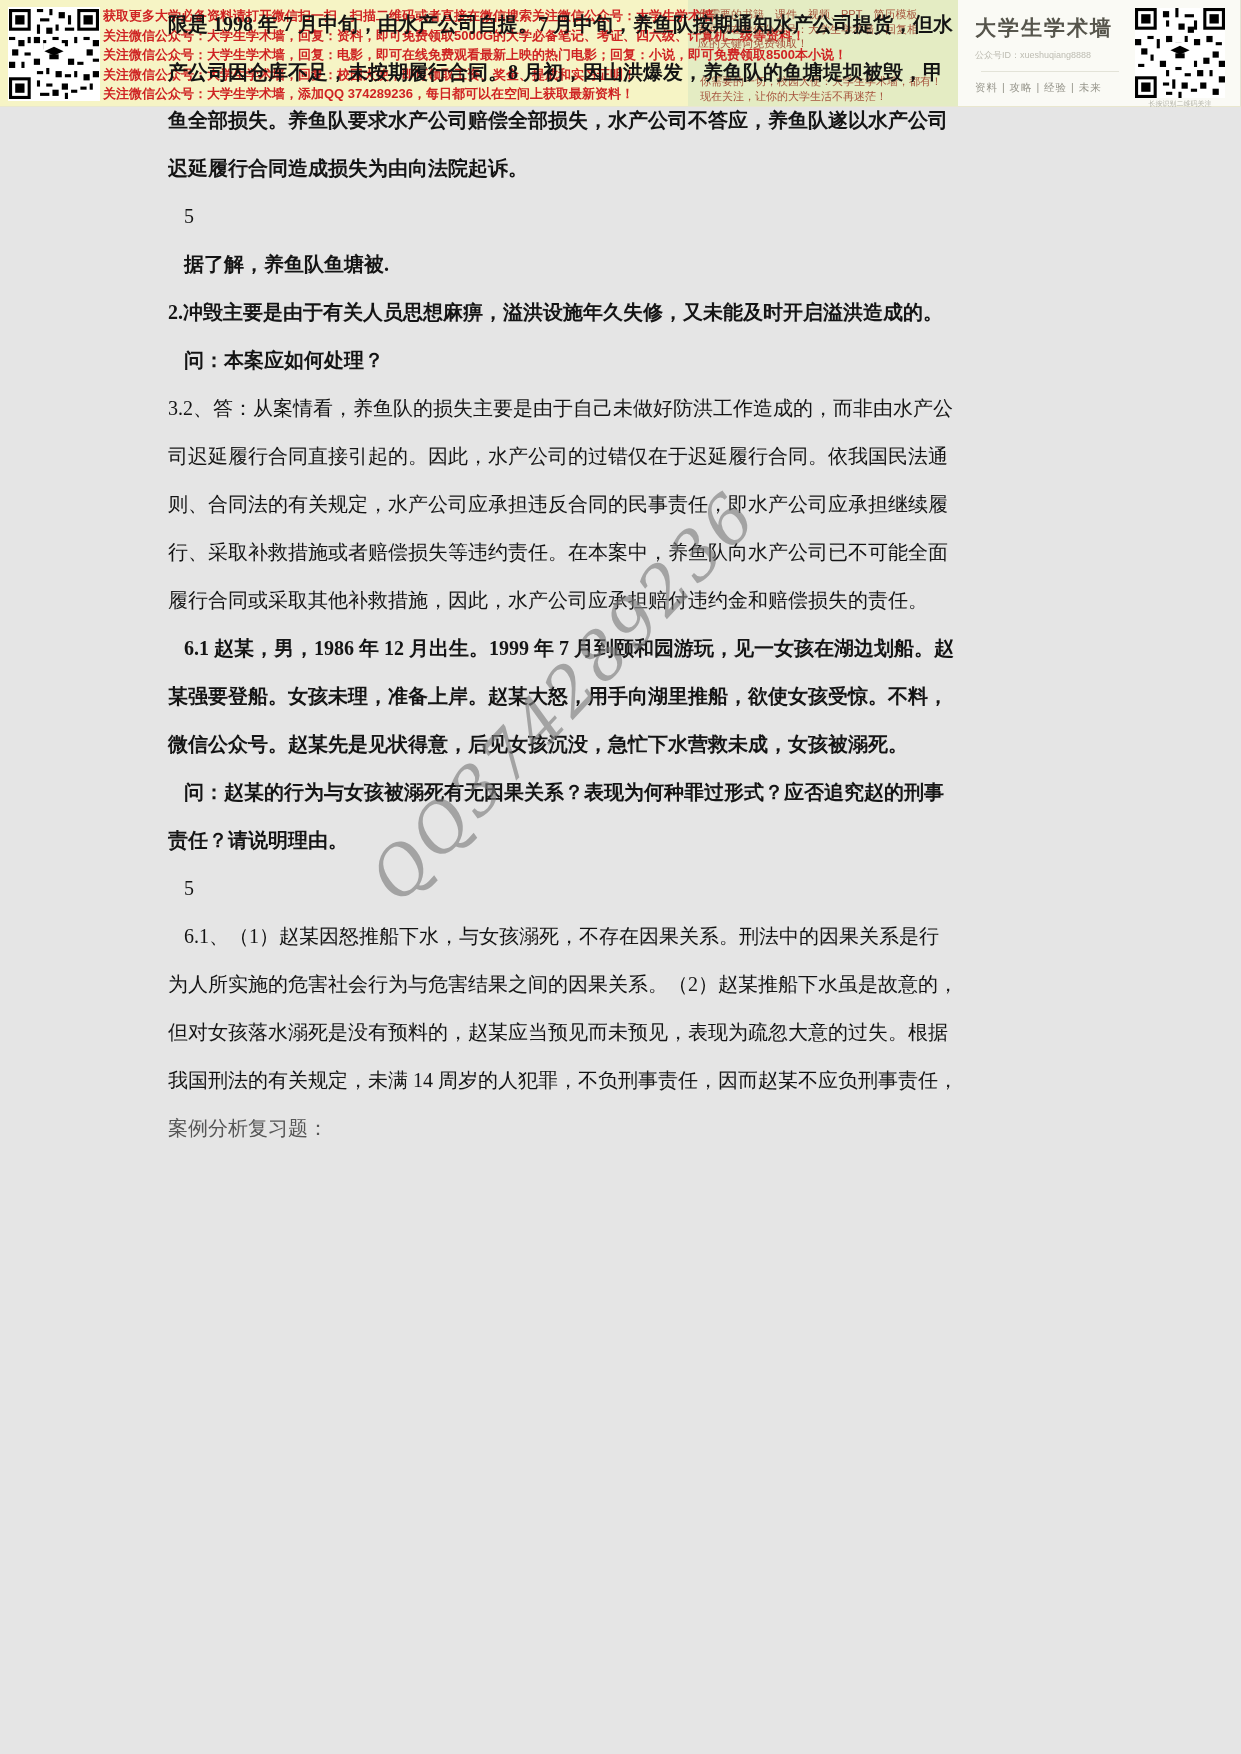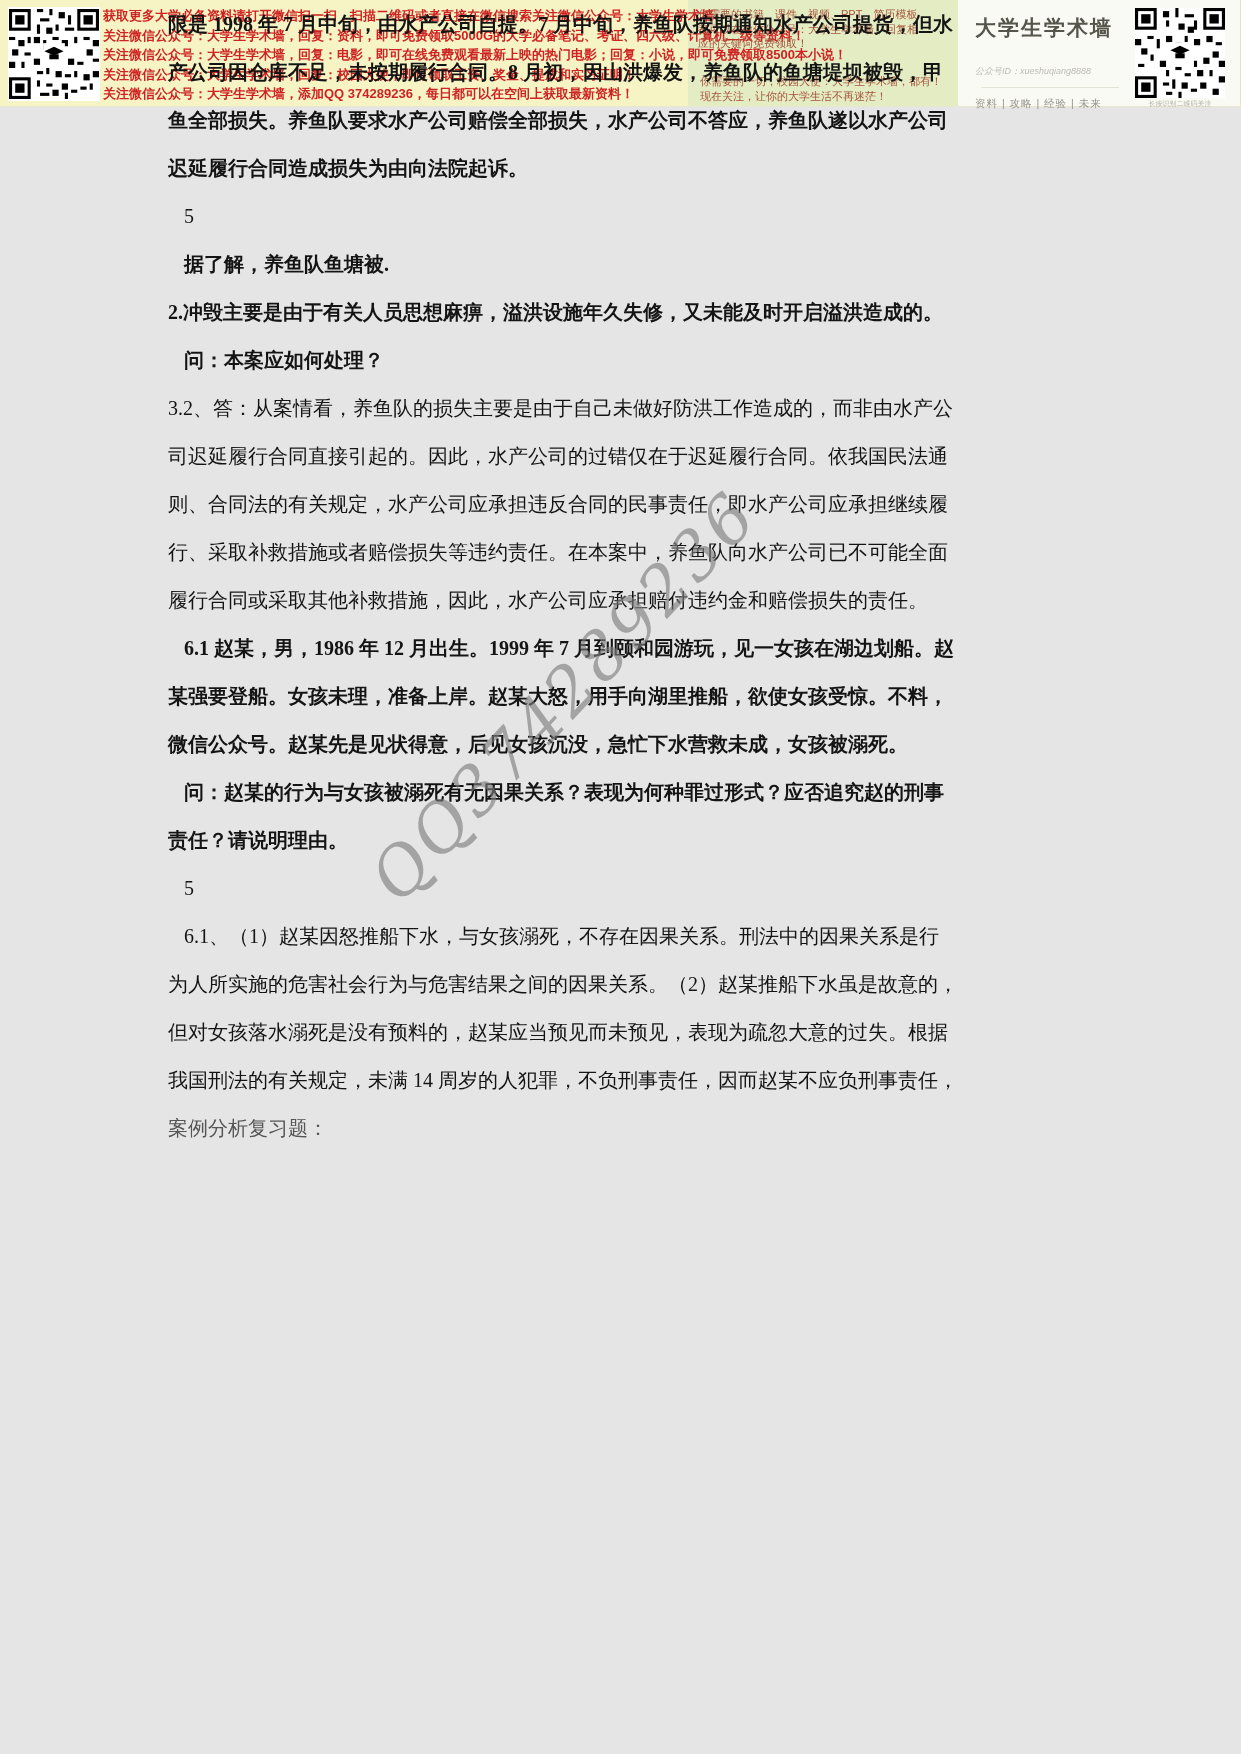--- a/index.html
+++ b/index.html
@@ -15,21 +15,21 @@
   .qr-right{left:1135px;top:8px;width:90px;height:90px;}
   .qr svg{width:100%;height:100%;display:block;}
   .promo{position:absolute;left:103px;top:6px;width:740px;font-family:"Liberation Sans","DejaVu Sans",sans-serif;}
   .promo .pl{font-size:13px;line-height:19.5px;font-weight:700;color:#cf2323;white-space:nowrap;}
   .gnote{position:absolute;font-family:"Liberation Sans","DejaVu Sans",sans-serif;font-size:11px;line-height:14.5px;color:#a6543d;}
   .gnote-top{left:698px;top:7px;width:230px;}
   .gnote-bottom{left:700px;top:74px;width:300px;}
   .gnote div{white-space:nowrap;}
   .card-left{position:absolute;left:975px;top:14px;width:150px;text-align:left;font-family:"Liberation Sans","DejaVu Sans",sans-serif;}
   .card-title{font-size:21px;font-weight:700;color:#56554c;letter-spacing:2px;white-space:nowrap;}
-  .card-sub{margin-top:23px;font-size:9px;color:#bdbcb2;white-space:nowrap;font-style:italic;}
+  .card-sub{margin-top:7px;font-size:9px;color:#bdbcb2;white-space:nowrap;}
   .card-div{margin:9px 6px 0 6px;border-top:1px solid #e3e3d8;}
   .card-links{margin-top:9px;font-size:10.5px;color:#96958b;letter-spacing:1px;white-space:nowrap;}
   .qr-cap{position:absolute;left:1135px;top:99px;width:90px;text-align:center;font-size:7px;color:#b4b4aa;font-family:"Liberation Sans",sans-serif;white-space:nowrap;}
 
   
   .watermark{position:absolute;left:383px;top:852px;font-size:66px;color:#7c7c7c;opacity:.62;
     transform:rotate(-47deg);transform-origin:0 50%;white-space:nowrap;letter-spacing:4px;
     font-family:"DejaVu Serif",serif;font-style:italic;z-index:5;pointer-events:none;}
 
   

